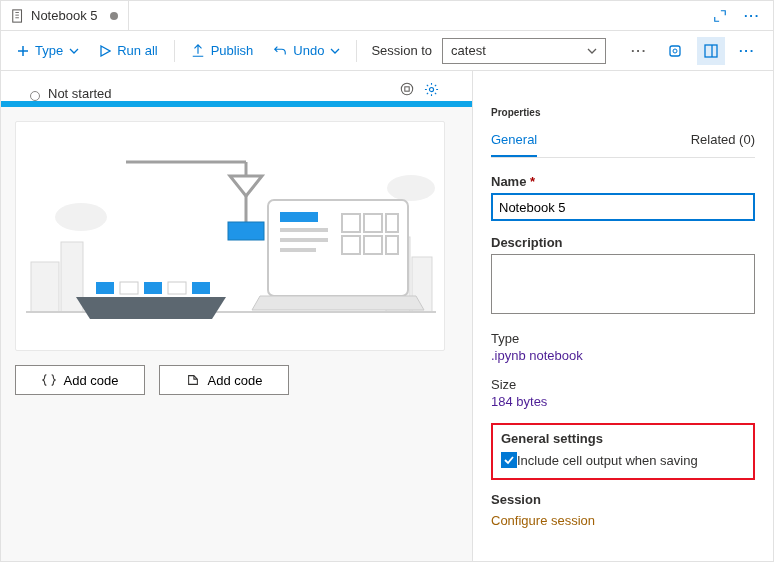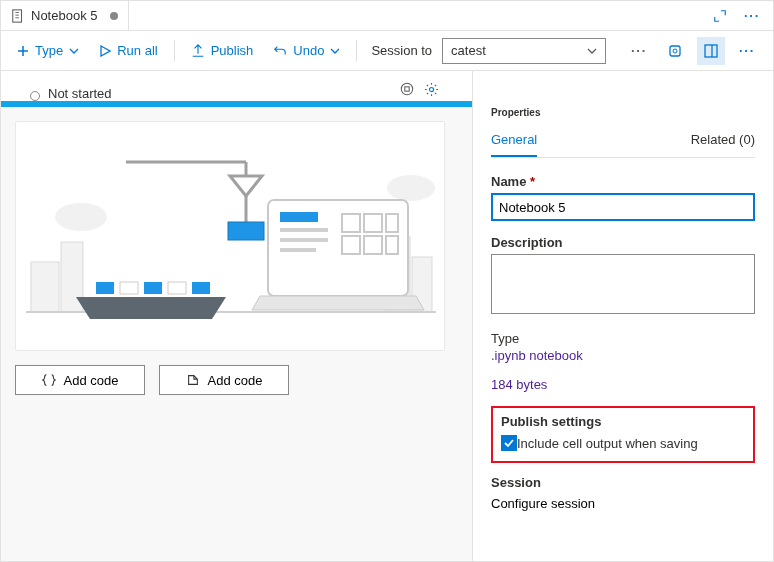--- a/index.html
+++ b/index.html
@@ -103,21 +103,21 @@
     width:100%; height:60px; border:1px solid #8a8886; padding:6px; font-size:13px; resize:none;
   }
   .ro-label { font-size:13px; margin-bottom:2px;}
   .ro-value { font-size:13px; color:#4c1d95; margin-bottom:14px;}
   .highlight-box { border:2px solid #e81123; padding:6px 8px 10px; margin-bottom:12px;}
   .section-head { font-weight:600; font-size:13px; margin-bottom:6px;}
   .checkbox-row { display:flex; align-items:center; font-size:13px;}
   .chk {
     width:16px; height:16px; background:#0078d4; display:flex; align-items:center; justify-content:center; color:#fff; font-size:11px;
   }
-  .link { color:#000000; cursor:pointer;}
+  .link { color:#a16207; cursor:pointer;}
   svg { display:block;}
 </style>
 </head>
 <body>
 
 <div class="tab-bar">
   <div class="tab">
     <svg width="14" height="14" viewBox="0 0 16 16">
         <rect x="2" y="1" width="10" height="14" fill="none" stroke="#605e5c" stroke-width="1.2"></rect>
         <line x1="5" y1="4" x2="9" y2="4" stroke="#605e5c"></line>
@@ -304,24 +304,25 @@
     </div>
 
     <div class="field">
       <div class="field-label">Description</div>
       <textarea class="textarea" style=""></textarea>
     </div>
 
     <div class="ro-label">Type</div>
     <div class="ro-value">.ipynb notebook</div>
 
+    <div class="ro-label">Size</div>
     <div class="ro-value">184 bytes</div>
 
     <div class="highlight-box">
-      <div class="section-head">Publish settings</div>
+      <div class="section-head">General settings</div>
       <div class="checkbox-row">
         <div class="chk">
           <svg width="10" height="10" viewBox="0 0 10 10">
               <path d="M1 5l3 3 5-6" fill="none" stroke="#fff" stroke-width="1.8"></path>
             </svg>
         </div>
         <span>Include cell output when saving</span>
       </div>
     </div>
 

